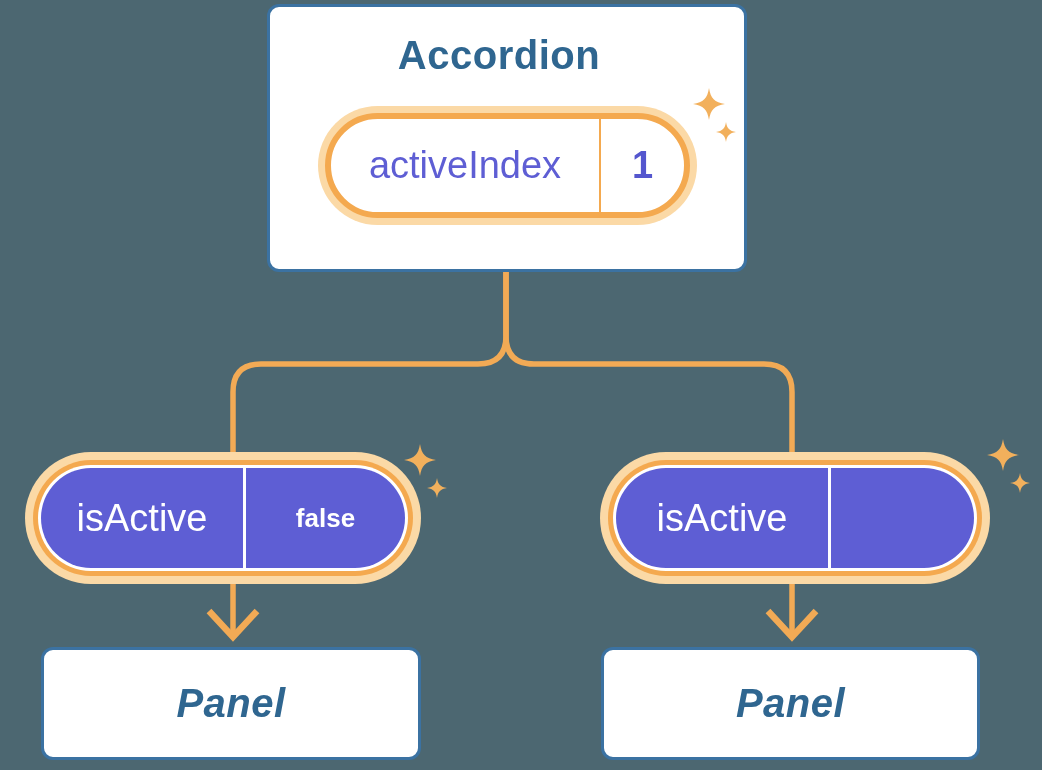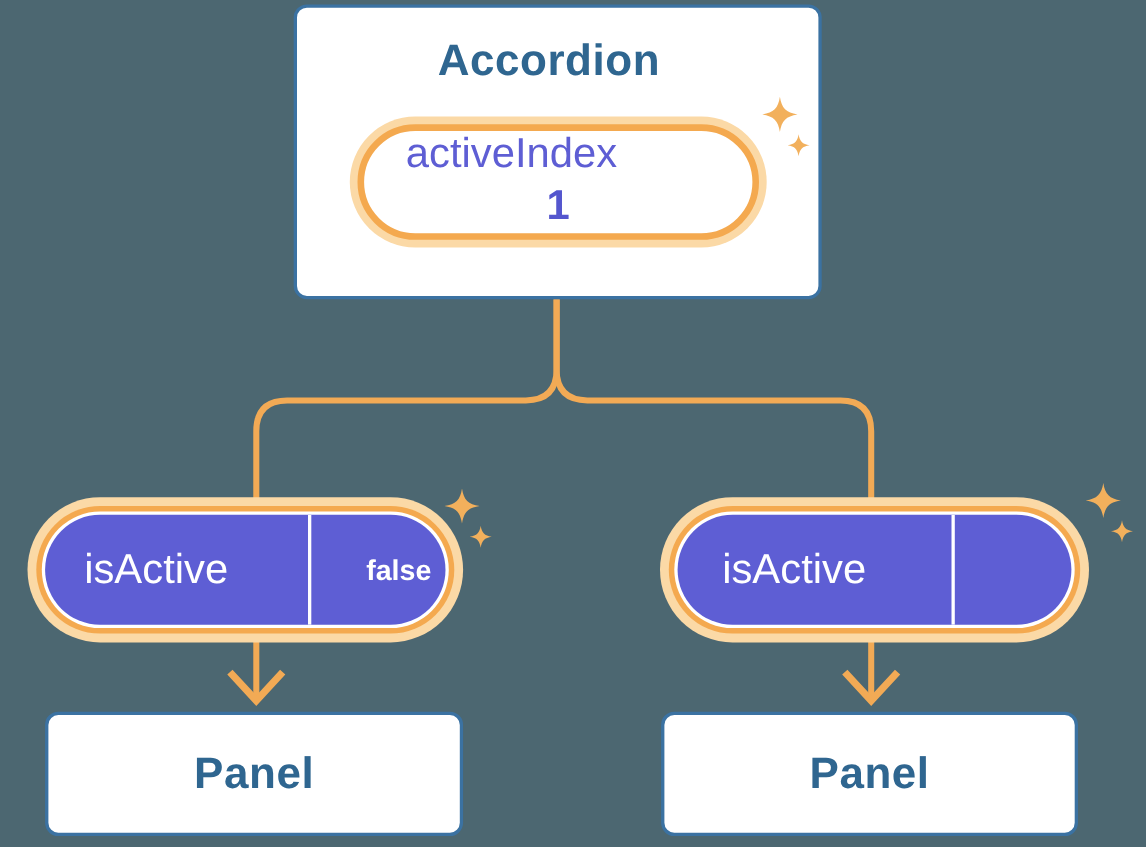--- a/index.html
+++ b/index.html
@@ -10,30 +10,30 @@
   .card{
     position:absolute;background:#FFFFFF;border:3px solid #3B72A2;
     border-radius:12px;box-sizing:border-box;
   }
   .card-title{
     color:#2F6690;font-weight:700;font-size:40px;text-align:center;
     letter-spacing:0.5px;
   }
   .accordion-card{left:267px;top:4px;width:480px;height:268px;}
   .accordion-title{position:absolute;left:0;right:16px;top:26px;}
-  .panel-card{display:flex;align-items:center;justify-content:center;}
+  .panel-card{display:flex;align-items:center;justify-content:center;font-style:italic;}
   .panel-left{left:41px;top:647px;width:380px;height:113px;}
   .panel-right{left:601px;top:647px;width:379px;height:113px;}
 
   
   .pill-halo{position:absolute;background:#FBD9A6;border-radius:70px;box-sizing:border-box;}
   .state-pill{left:48px;top:99px;width:379px;height:119px;padding:7px;}
   .pill-ring{
     width:100%;height:100%;box-sizing:border-box;border:6px solid #F4A94F;
-    border-radius:56px;background:#FFFFFF;display:flex;align-items:stretch;overflow:hidden;flex-direction:column;
+    border-radius:56px;background:#FFFFFF;display:flex;align-items:stretch;overflow:hidden;
   }
   .state-pill .pill-name{
     width:268px;display:flex;align-items:center;justify-content:center;
     color:#5E5ED4;font-size:38px;
   }
   .state-pill .pill-divider{width:2px;background:#F4A94F;}
   .state-pill .pill-value{
     flex:1;display:flex;align-items:center;justify-content:center;
     color:#5456CE;font-size:38px;font-weight:700;
   }
@@ -44,21 +44,21 @@
   .prop-ring{
     width:100%;height:100%;box-sizing:border-box;background:#F4A94F;
     border-radius:60px;padding:5px;
   }
   .prop-white{
     width:100%;height:100%;box-sizing:border-box;background:#FFFFFF;
     border-radius:55px;padding:3px;
   }
   .prop-body{
     width:100%;height:100%;box-sizing:border-box;background:#5E5ED4;
-    border-radius:52px;display:flex;align-items:stretch;overflow:hidden;gap:37px;
+    border-radius:52px;display:flex;align-items:stretch;overflow:hidden;
   }
   .prop-name{
     display:flex;align-items:center;justify-content:center;
     color:#FFFFFF;font-size:38px;
   }
   .prop-pill-left .prop-name{width:202px;}
   .prop-pill-right .prop-name{width:212px;}
   .prop-divider{width:3px;background:#FFFFFF;}
   .prop-value{
     flex:1;display:flex;align-items:center;justify-content:center;

